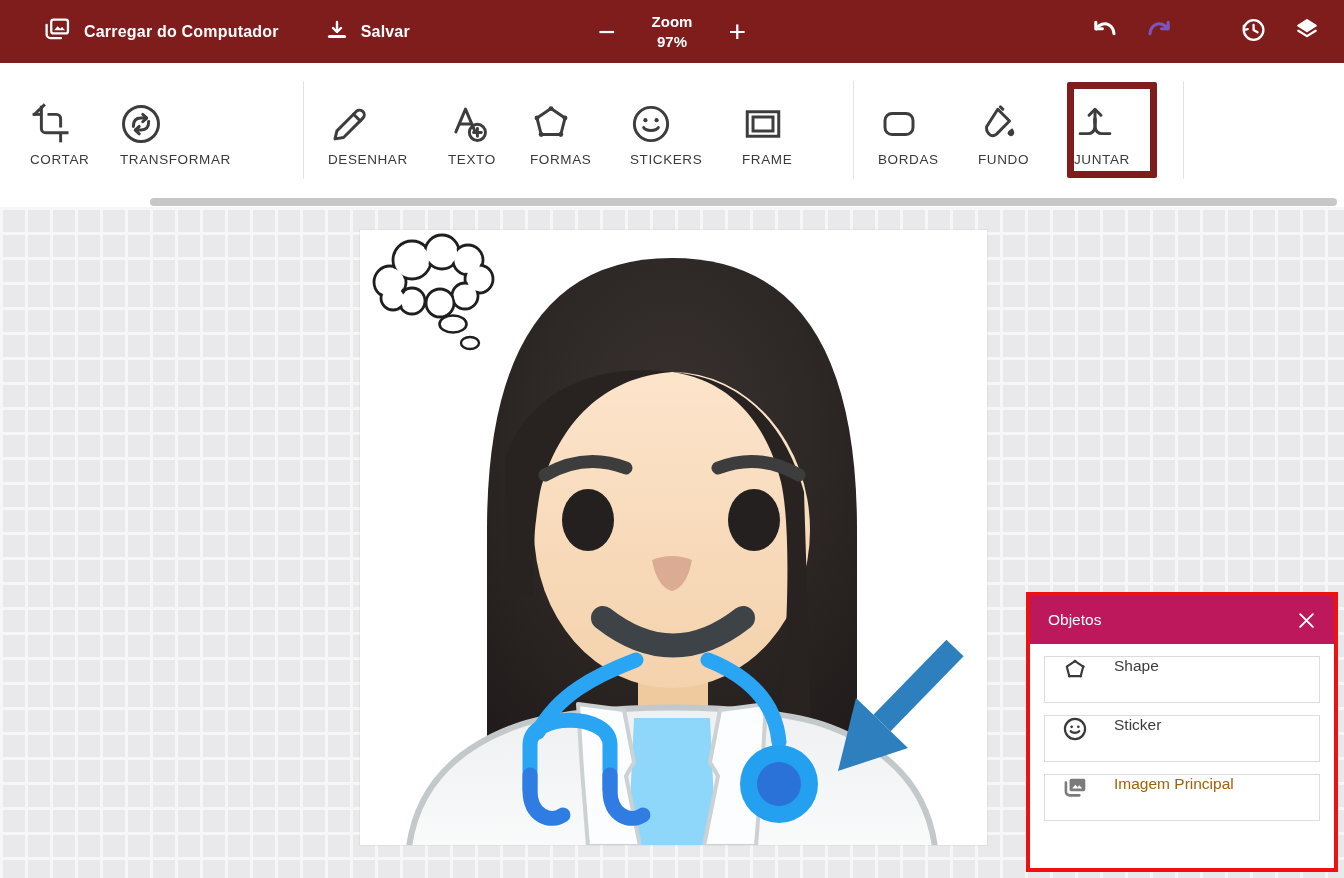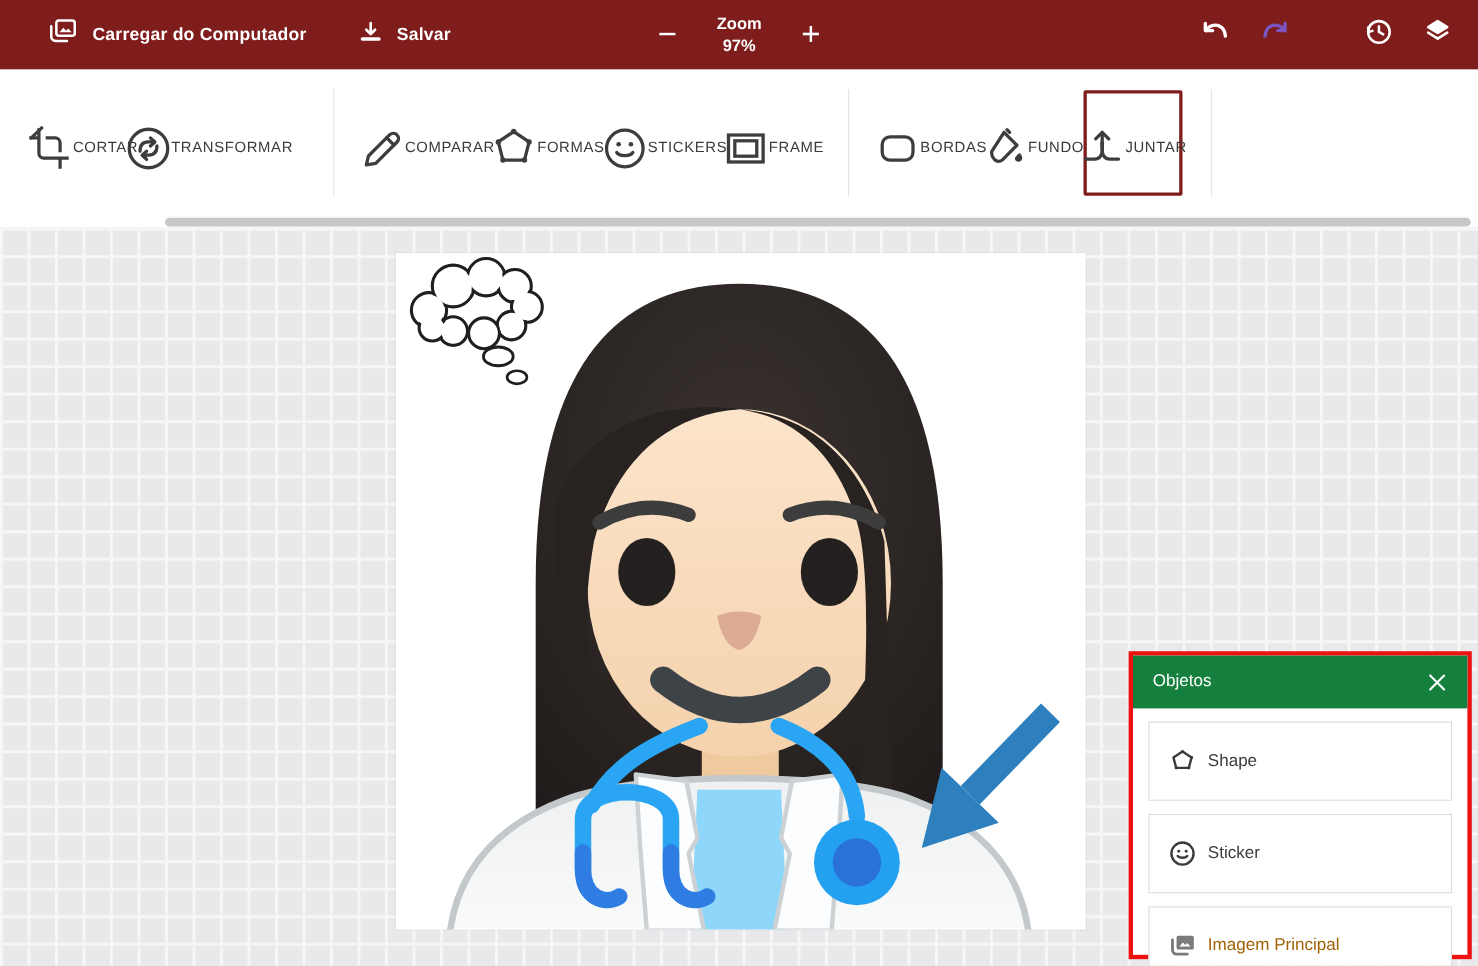--- a/index.html
+++ b/index.html
@@ -21,57 +21,57 @@
   .zoom-col .zl { font-size:15px;text-align:center; }
   .zoom-col .zv { font-size:15px; margin-top:3px; }
   .tb-right { position:absolute; right:22px; top:0; height:63px;
     display:flex; align-items:center; }
   .tb-ic { cursor:pointer; display:flex; align-items:center; }
   .gap24 { width:24px; } .gap64 { width:64px; }
 
   
   .toolbar { height:134px; background:#ffffff; display:flex; align-items:center;
     padding-left:30px; }
-  .tool { display:flex; flex-direction:row; align-items:center;
+  .tool { display:flex; flex-direction:column; align-items:flex-start;
     justify-content:center; cursor:pointer; color:#3d3d3d; }
   .tool .icn { height:52px; display:flex; align-items:flex-end; justify-content:center; }
   .tool .lbl { margin-top:7px; font-size:13.5px; letter-spacing:.6px; color:#3a3a3a; }
   .tdiv { width:1px; height:98px; background:#e3e3e3; }
   .w90{width:90px;} .w140{width:140px;} .w120{width:120px;} .w82{width:82px;}
   .w100{width:100px;} .w112{width:112px;} .w86{width:86px;} .w130{width:130px;}
   .ml43{margin-left:43px;} .ml24{margin-left:24px;} .ml25{margin-left:25px;}
   .ml3{margin-left:3px;} .ml26{margin-left:26px;} .ml23{margin-left:23px;}
-  .hl { border:3px solid #7f1d1d; height:96px; border-radius:2px; }
+  .hl { border:7px solid #7f1d1d; height:96px; border-radius:2px; }
 
   
   .scrollstrip { position:relative; height:10px; background:#ffffff; }
   .hscrollbar { position:absolute; left:150px; right:7px; top:1px; height:8px;
     border-radius:4px; background:#c7c7c7; cursor:pointer; }
 
   
   .workspace { position:relative; height:671px; background-color:#e9e9eb;
     background-image:
       linear-gradient(to right, #f6f6f7 0 3px, transparent 3px),
       linear-gradient(to bottom, #f6f6f7 0 3px, transparent 3px);
     background-size:25px 25px; overflow:hidden; }
 
   .canvas { position:absolute; left:360px; top:23px; width:627px; height:615px;
     background:#ffffff; box-shadow:0 0 0 1px rgba(0,0,0,.04); }
   .canvas svg { display:block; }
 
   
   .obj-panel { position:absolute; left:1026px; top:385px; width:312px; height:280px;
     background:#ffffff; border:4px solid #ee1111; }
-  .obj-head { height:48px; background:#15803d; color:#fff; display:flex;
+  .obj-head { height:48px; background:#be185d; color:#fff; display:flex;
     align-items:center; padding:0 18px; }
   .obj-title { font-size:15.5px; }
   .obj-close { margin-left:auto; cursor:pointer; display:flex; align-items:center; }
   .obj-body { padding:12px 14px 0 14px; }
-  .obj-item { height:72px; border:1px solid #dcdcdc; background:#fff;
-    display:flex; align-items:center; gap:10px; padding-left:17px;
+  .obj-item { height:47px; border:1px solid #dcdcdc; background:#fff;
+    display:flex; gap:26px; padding-left:17px;
     margin-bottom:12px; cursor:pointer; }
   .obj-item .olbl { font-size:15.5px; color:#3b3b3b; }
   .obj-item.disabled .olbl { color:#a16207; }
 </style>
 </head>
 <body>
 
 <div class="topbar">
   <div class="tb-btn tb-upload">
     <span>
@@ -175,23 +175,34 @@
 
   <div class="tdiv ml43"></div>
 
   <div class="tool w120 ml24">
     <span class="icn">
       <svg width="42" height="42" viewBox="0 0 24 24" fill="none" stroke="#3d3d3d" stroke-width="1.7" stroke-linecap="round" stroke-linejoin="round">
         <path d="M4 20.5l1.1-4.6L16.3 4.7a2.7 2.7 0 0 1 3.8 3.8L8.9 19.7 4 20.5z"></path>
         <path d="M14.6 6.4l3.8 3.8"></path>
       </svg>
     </span>
-    <span class="lbl">COMPARAR</span>
-  </div>
-
+    <span class="lbl">DESENHAR</span>
+  </div>
+
+  <div class="tool w82">
+    <span class="icn">
+      <svg width="42" height="42" viewBox="0 0 24 24" fill="none" stroke="#3d3d3d" stroke-width="1.7" stroke-linecap="round" stroke-linejoin="round">
+        <path d="M4.5 16.5L10 3.5l5.5 13"></path>
+        <path d="M6.5 12h7"></path>
+        <circle cx="16.8" cy="16.8" r="4.6"></circle>
+        <path d="M16.8 14.6v4.4M14.6 16.8h4.4"></path>
+      </svg>
+    </span>
+    <span class="lbl">TEXTO</span>
+  </div>
 
   <div class="tool w100">
     <span class="icn">
       <svg width="42" height="42" viewBox="0 0 24 24" fill="none" stroke="#3d3d3d" stroke-width="1.7" stroke-linejoin="round">
         <path d="M12 3.2l8 5.4-2.4 9.4H6.4L4 8.6z"></path>
         <circle cx="12" cy="3.2" r="1.4" fill="#3d3d3d" stroke="none"></circle>
         <circle cx="20" cy="8.6" r="1.4" fill="#3d3d3d" stroke="none"></circle>
         <circle cx="17.6" cy="18" r="1.4" fill="#3d3d3d" stroke="none"></circle>
         <circle cx="6.4" cy="18" r="1.4" fill="#3d3d3d" stroke="none"></circle>
         <circle cx="4" cy="8.6" r="1.4" fill="#3d3d3d" stroke="none"></circle>

